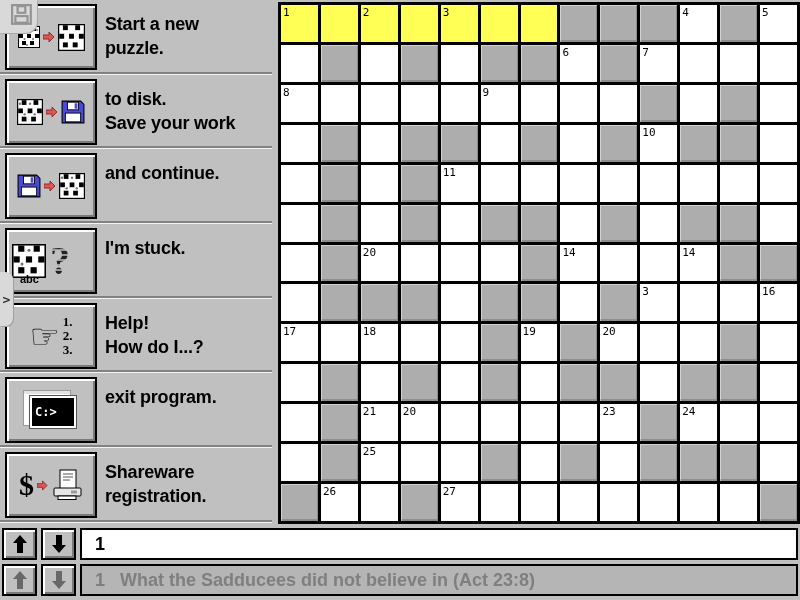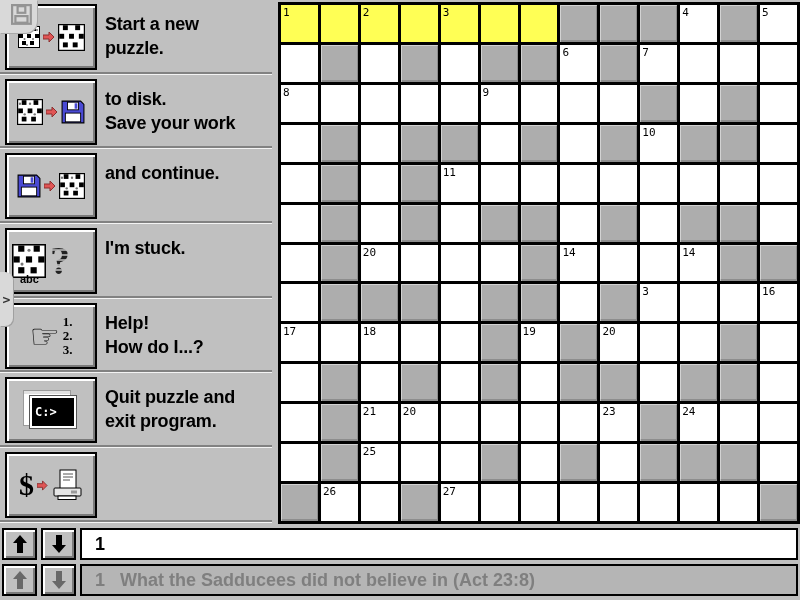--- a/index.html
+++ b/index.html
@@ -221,41 +221,44 @@
     <div class="mrow">
       <div class="mbtn">
         <div class="dosicon">
           <div class="dosback"></div>
           <div class="dosscreen">
               <span>C:&gt;</span>
             </div>
         </div>
       </div>
       <div class="mlabel">
-        <div>Quit puzzle and</div>
           <div>exit program.</div>
       </div>
     </div>
 
     <div class="mrow">
       <div class="mbtn">
         <span class="dollar">$</span>
         <svg class="redarrow" width="11" height="11" viewBox="0 0 12 12">
             <path d="M0 4 L6 4 L6 1 L11 6 L6 11 L6 8 L0 8 Z"></path>
           </svg>
         <svg width="32" height="32" viewBox="0 0 32 32">
             <rect x="9" y="1" width="16" height="19" fill="#fff" stroke="#000"></rect>
             <line x1="12" y1="5" x2="22" y2="5" stroke="#555"></line>
             <line x1="12" y1="8" x2="22" y2="8" stroke="#555"></line>
             <line x1="12" y1="11" x2="19" y2="11" stroke="#555"></line>
             <rect x="3" y="19" width="27" height="8" rx="1" fill="#e6e6e6" stroke="#000"></rect>
             <rect x="7" y="27" width="18" height="3.5" fill="#fff" stroke="#000"></rect>
             <rect x="20" y="21.5" width="6" height="3" fill="#9a9a9a"></rect>
           </svg>
       </div>
+      <div class="mlabel">
+        <div>Shareware</div>
+          <div>registration.</div>
+      </div>
     </div>
 
   </div>
 
   <div class="floatbox">
     <svg width="22" height="22" viewBox="0 0 20 20" style="position:absolute;left:11px;top:4px;">
         <rect x="1" y="1" width="17" height="17" fill="none" stroke="#949494" stroke-width="2"></rect>
         <rect x="6" y="2" width="7" height="6" fill="none" stroke="#949494" stroke-width="2"></rect>
         <rect x="4" y="11" width="11" height="6" fill="none" stroke="#949494" stroke-width="2"></rect>
       </svg>

